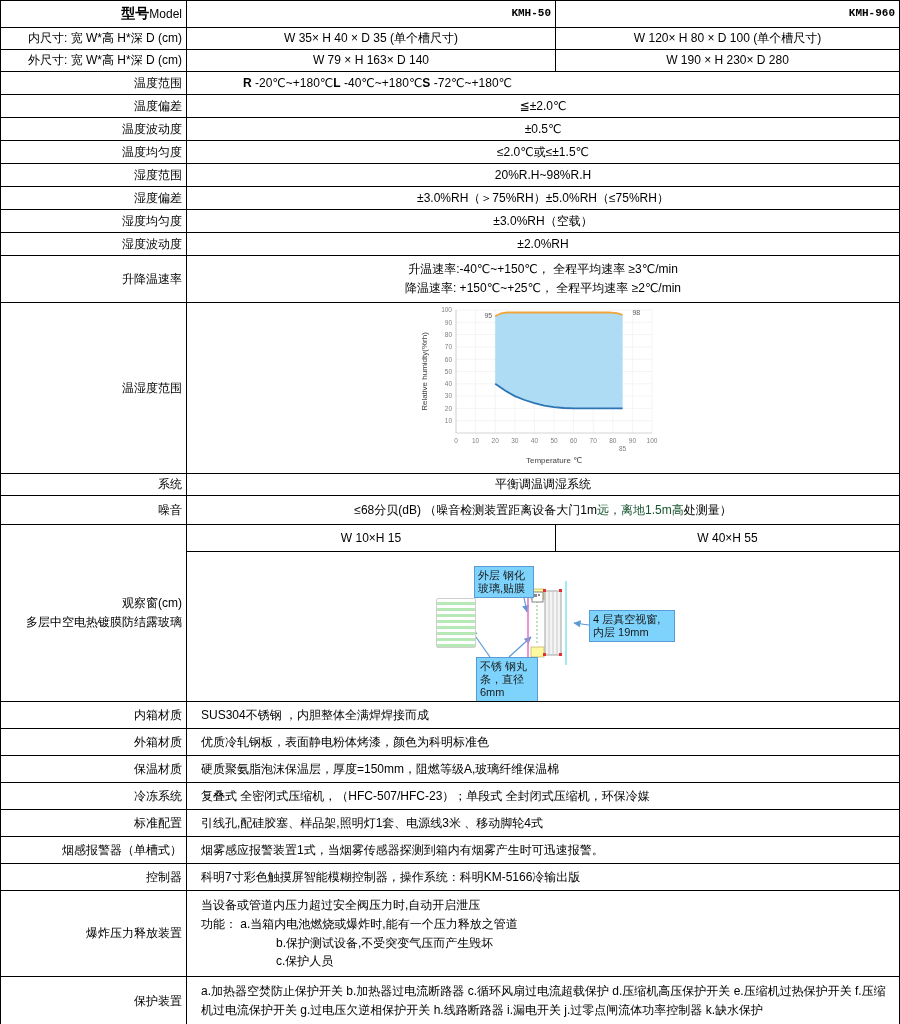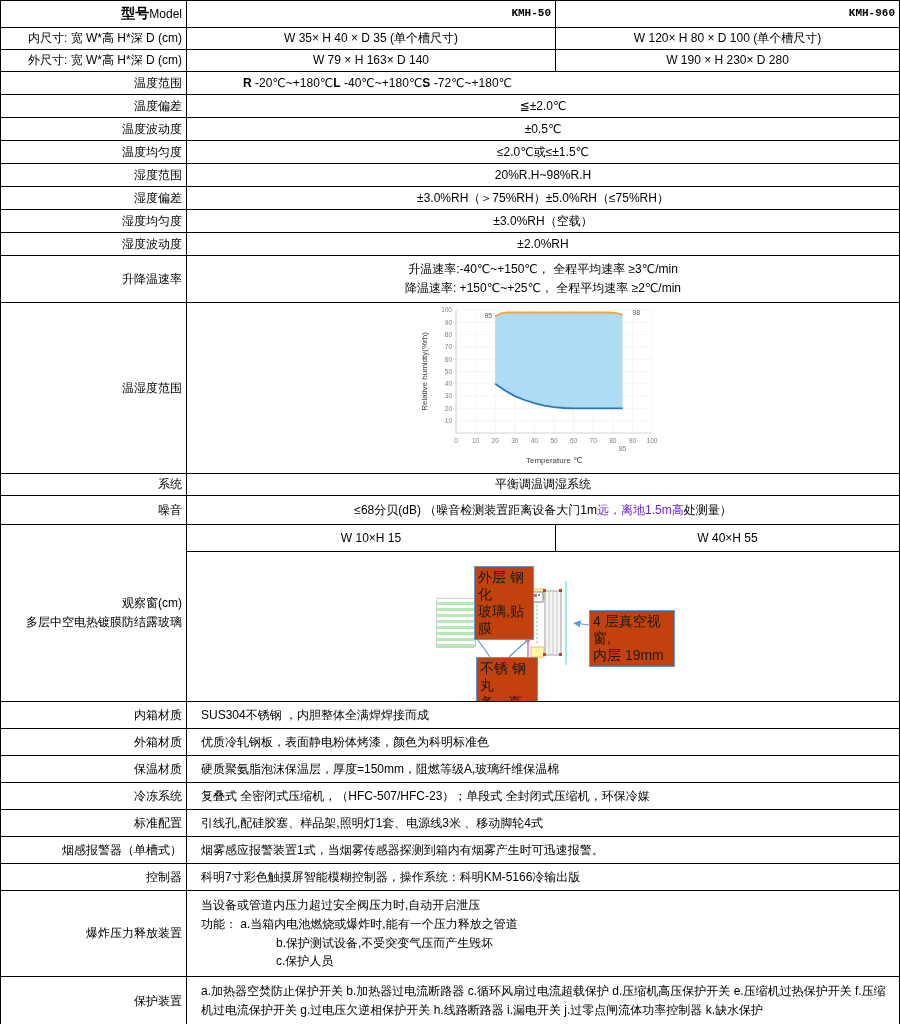--- a/index.html
+++ b/index.html
@@ -9,30 +9,30 @@
   td{border:1px solid #000;font-size:12px;padding:0 4px;overflow:hidden;vertical-align:middle;line-height:1.25;}
   td.lbl{text-align:right;}
   td.ctr{text-align:center;}
   td.lft{text-align:left;padding-left:14px;}
   .model-cell{font-size:11px;font-weight:bold;text-align:right;font-family:Liberation Mono, monospace;}
   .model-zh{font-size:14px;font-weight:bold;}
   .model-en{font-size:12px;font-weight:normal;}
   .trange{display:flex;justify-content:flex-start;padding:0 70px 0 52px;}
   .trange b{font-weight:bold;}
   .ramp{display:inline-block;text-align:center;line-height:1.6;}
-  .cyan{color:#6d28d9;}
+  .cyan{color:#14532d;}
   .wlabel{line-height:1.6;}
   .explosion{line-height:1.55;padding:2px 0;}
   .explosion .ind{padding-left:75px;}
   .prot{line-height:1.55;padding:3px 0;}
   .chartwrap{text-align:center;}
   .diagwrap{position:relative;width:713px;height:148px;}
   .diag-svg{position:absolute;left:0;top:0;z-index:1;}
-  .callout{position:absolute;z-index:2;background:#c2410c;border:1.5px solid #5B9BD5;
-           font-size:14px;line-height:1.22;padding:2px 3px;color:#1a1a1a;text-align:left;}
+  .callout{position:absolute;z-index:2;background:#7dd3fc;border:1.5px solid #5B9BD5;
+           font-size:11px;line-height:1.22;padding:2px 3px;color:#1a1a1a;text-align:left;}
   .greenrect{position:absolute;left:249px;top:45px;width:38px;height:48px;z-index:2;
      border:1px solid #cfcfcf;border-radius:2px;
      background:repeating-linear-gradient(to bottom,#ffffff 0px,#ffffff 3px,#b7e9b7 3px,#b7e9b7 6px);}
 </style>
 </head>
 <body>
 
 <div class="sheet">
 <table class="spec">
 <colgroup>

